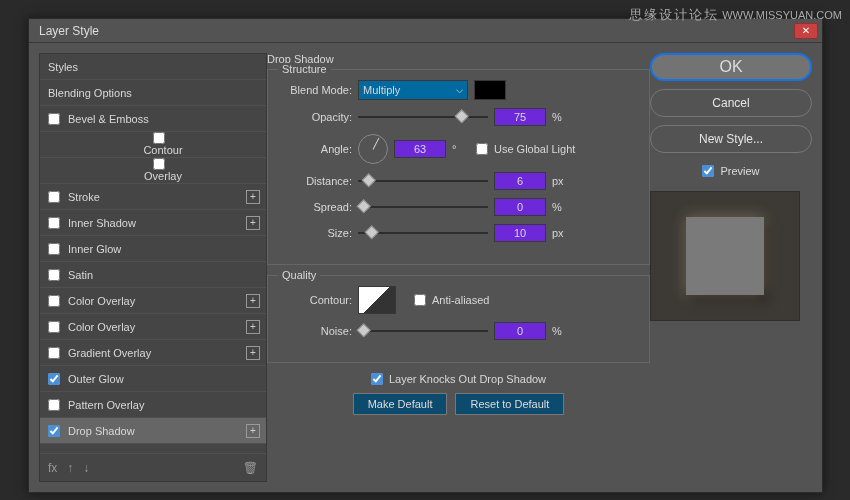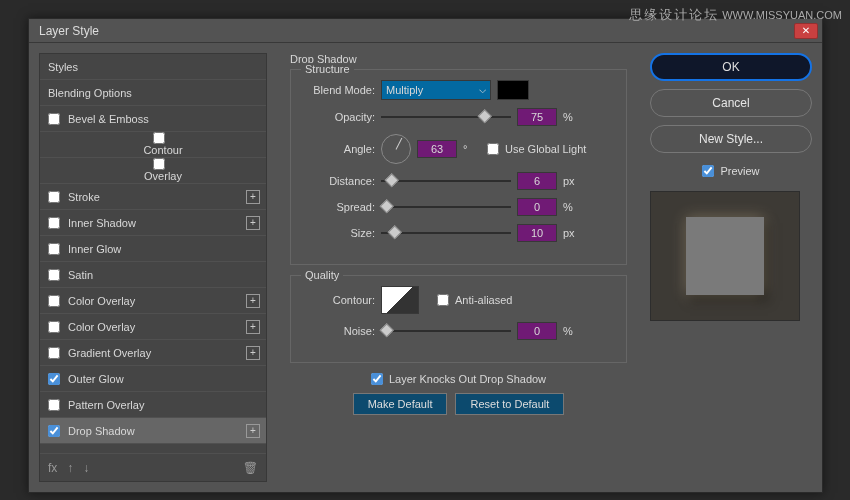--- a/index.html
+++ b/index.html
@@ -3,21 +3,21 @@
 <meta charset="utf-8">
 <style>
 * { box-sizing: border-box; margin: 0; padding: 0; font-family: "Segoe UI", Tahoma, sans-serif; }
 body { background: #2a2a2a; width: 850px; height: 500px; position: relative; }
 .watermark { position: absolute; top: 6px; right: 8px; color: #aaa; font-size: 11px; z-index: 100; }
 .watermark .ch { font-size: 13px; letter-spacing: 2px; }
 .dialog { position: absolute; left: 28px; top: 18px; width: 795px; height: 475px; background: #535353; border: 1px solid #2a2a2a; box-shadow: 0 0 10px rgba(0,0,0,0.5); }
 .titlebar { height: 24px; background: #535353; display: flex; align-items: center; padding: 0 4px; border-bottom: 1px solid #383838; }
 .titlebar-text { color: #ddd; font-size: 12px; flex: 1; padding-left: 6px; }
 .close-btn { width: 24px; height: 16px; background: #c94040; color: #fff; font-size: 10px; display: flex; align-items: center; justify-content: center; border: 1px solid #923030; border-radius: 2px; cursor: pointer; }
-.content { display: flex; padding: 10px; gap: 23px; height: calc(100% - 24px); }
+.content { display: flex; padding: 10px; gap: 0; height: calc(100% - 24px); }
 
 .styles-panel { width: 228px; background: #454545; border: 1px solid #383838; display: flex; flex-direction: column; }
 .style-row { height: 26px; display: flex; align-items: center; padding: 0 8px; border-bottom: 1px solid #505050; color: #d8d8d8; font-size: 11px; position: relative; cursor: pointer; }
 .style-row.header { background: #454545; font-weight: normal; }
 .style-row.selected { background: #666; }
 .style-row.indent { padding-left: 28px; flex-direction: column; }
 .style-row input[type=checkbox] { margin-right: 8px; width: 12px; height: 12px; accent-color: #4a90d9; }
 .style-row .plus { position: absolute; right: 6px; width: 14px; height: 14px; border: 1px solid #999; display: flex; align-items: center; justify-content: center; font-size: 10px; color: #ccc; }
 .styles-footer { margin-top: auto; height: 28px; display: flex; align-items: center; padding: 0 8px; gap: 10px; color: #999; font-size: 12px; border-top: 1px solid #505050; }
 .styles-footer .spacer { flex: 1; }
@@ -28,31 +28,31 @@
 .fieldset { border: 1px solid #666; padding: 10px 12px 14px; margin-bottom: 10px; position: relative; }
 .legend { position: absolute; top: -7px; left: 10px; background: #535353; padding: 0 4px; font-size: 11px; }
 .form-row { display: flex; align-items: center; margin-bottom: 8px; gap: 6px; }
 .form-row .label { width: 72px; text-align: right; color: #d8d8d8; }
 .select { width: 110px; height: 20px; background: #0369a1; border: 1px solid #383838; color: #d8d8d8; font-size: 11px; padding: 0 4px; display: flex; align-items: center; justify-content: space-between; }
 .select::after { content: "⌵"; font-size: 9px; }
 .color-swatch { width: 32px; height: 20px; background: #000; border: 1px solid #383838; }
 .slider { flex: 1; height: 14px; position: relative; display: flex; align-items: center; max-width: 130px; }
 .slider-track { width: 100%; height: 2px; background: #2d2d2d; }
 .slider-thumb { position: absolute; width: 10px; height: 10px; background: #ccc; transform: rotate(45deg) translateY(-1px); border: 1px solid #888; }
-.num-input { width: 40px; height: 18px; background: #701a75; border: 1px solid #383838; color: #d8d8d8; font-size: 11px; text-align: center; display: flex; align-items: center; justify-content: center; }
+.num-input { width: 52px; height: 18px; background: #6d28d9; border: 1px solid #383838; color: #d8d8d8; font-size: 11px; text-align: center; display: flex; align-items: center; justify-content: center; }
 .unit { width: 18px; }
 .angle-dial { width: 30px; height: 30px; border: 1px solid #888; border-radius: 50%; position: relative; background: #535353; }
 .angle-dial::after { content: ""; position: absolute; width: 13px; height: 1px; background: #ccc; top: 14px; left: 14px; transform-origin: left; transform: rotate(-63deg); }
 .chk { width: 12px; height: 12px; accent-color: #4a90d9; }
 .contour-swatch { width: 38px; height: 28px; background: linear-gradient(135deg, #fff 0%, #fff 49%, #333 50%, #333 100%); border: 1px solid #383838; }
 .btn-small { height: 22px; padding: 0 14px; background: #0c4a6e; border: 1px solid #777; color: #ddd; font-size: 11px; display: flex; align-items: center; cursor: pointer; }
 .btn-row { display: flex; gap: 8px; justify-content: center; margin-top: 6px; }
 
 .right-panel { width: 162px; display: flex; flex-direction: column; align-items: stretch; gap: 8px; }
-.btn-primary { height: 28px; border: 1px solid #1473e6; background: #0f172a; color: #ddd; font-size: 12px; border-radius: 14px; cursor: pointer; display: flex; align-items: center; justify-content: center; }
+.btn-primary { height: 28px; border: 1px solid #1473e6; background: #737373; color: #ddd; font-size: 16px; border-radius: 14px; cursor: pointer; display: flex; align-items: center; justify-content: center; }
 .btn-primary.focus { border: 2px solid #1473e6; }
 .btn-secondary { height: 28px; border: 1px solid #777; background: #535353; color: #e5e5e5; font-size: 12px; border-radius: 14px; cursor: pointer; display: flex; align-items: center; justify-content: center; }
 .preview-row { display: flex; align-items: center; gap: 6px; justify-content: center; color: #ddd; font-size: 11px; margin-top: 4px; }
 .preview-box { width: 150px; height: 130px; background: #3d3a35; border: 1px solid #2d2d2d; margin-top: 6px; display: flex; align-items: center; justify-content: center; }
 .preview-inner { width: 78px; height: 78px; background: #7a7a7a; box-shadow: 0 0 14px rgba(255,230,180,0.3), 4px 6px 10px rgba(0,0,0,0.5); }
 </style>
 </head>
 <body>
 
 <div class="watermark">

